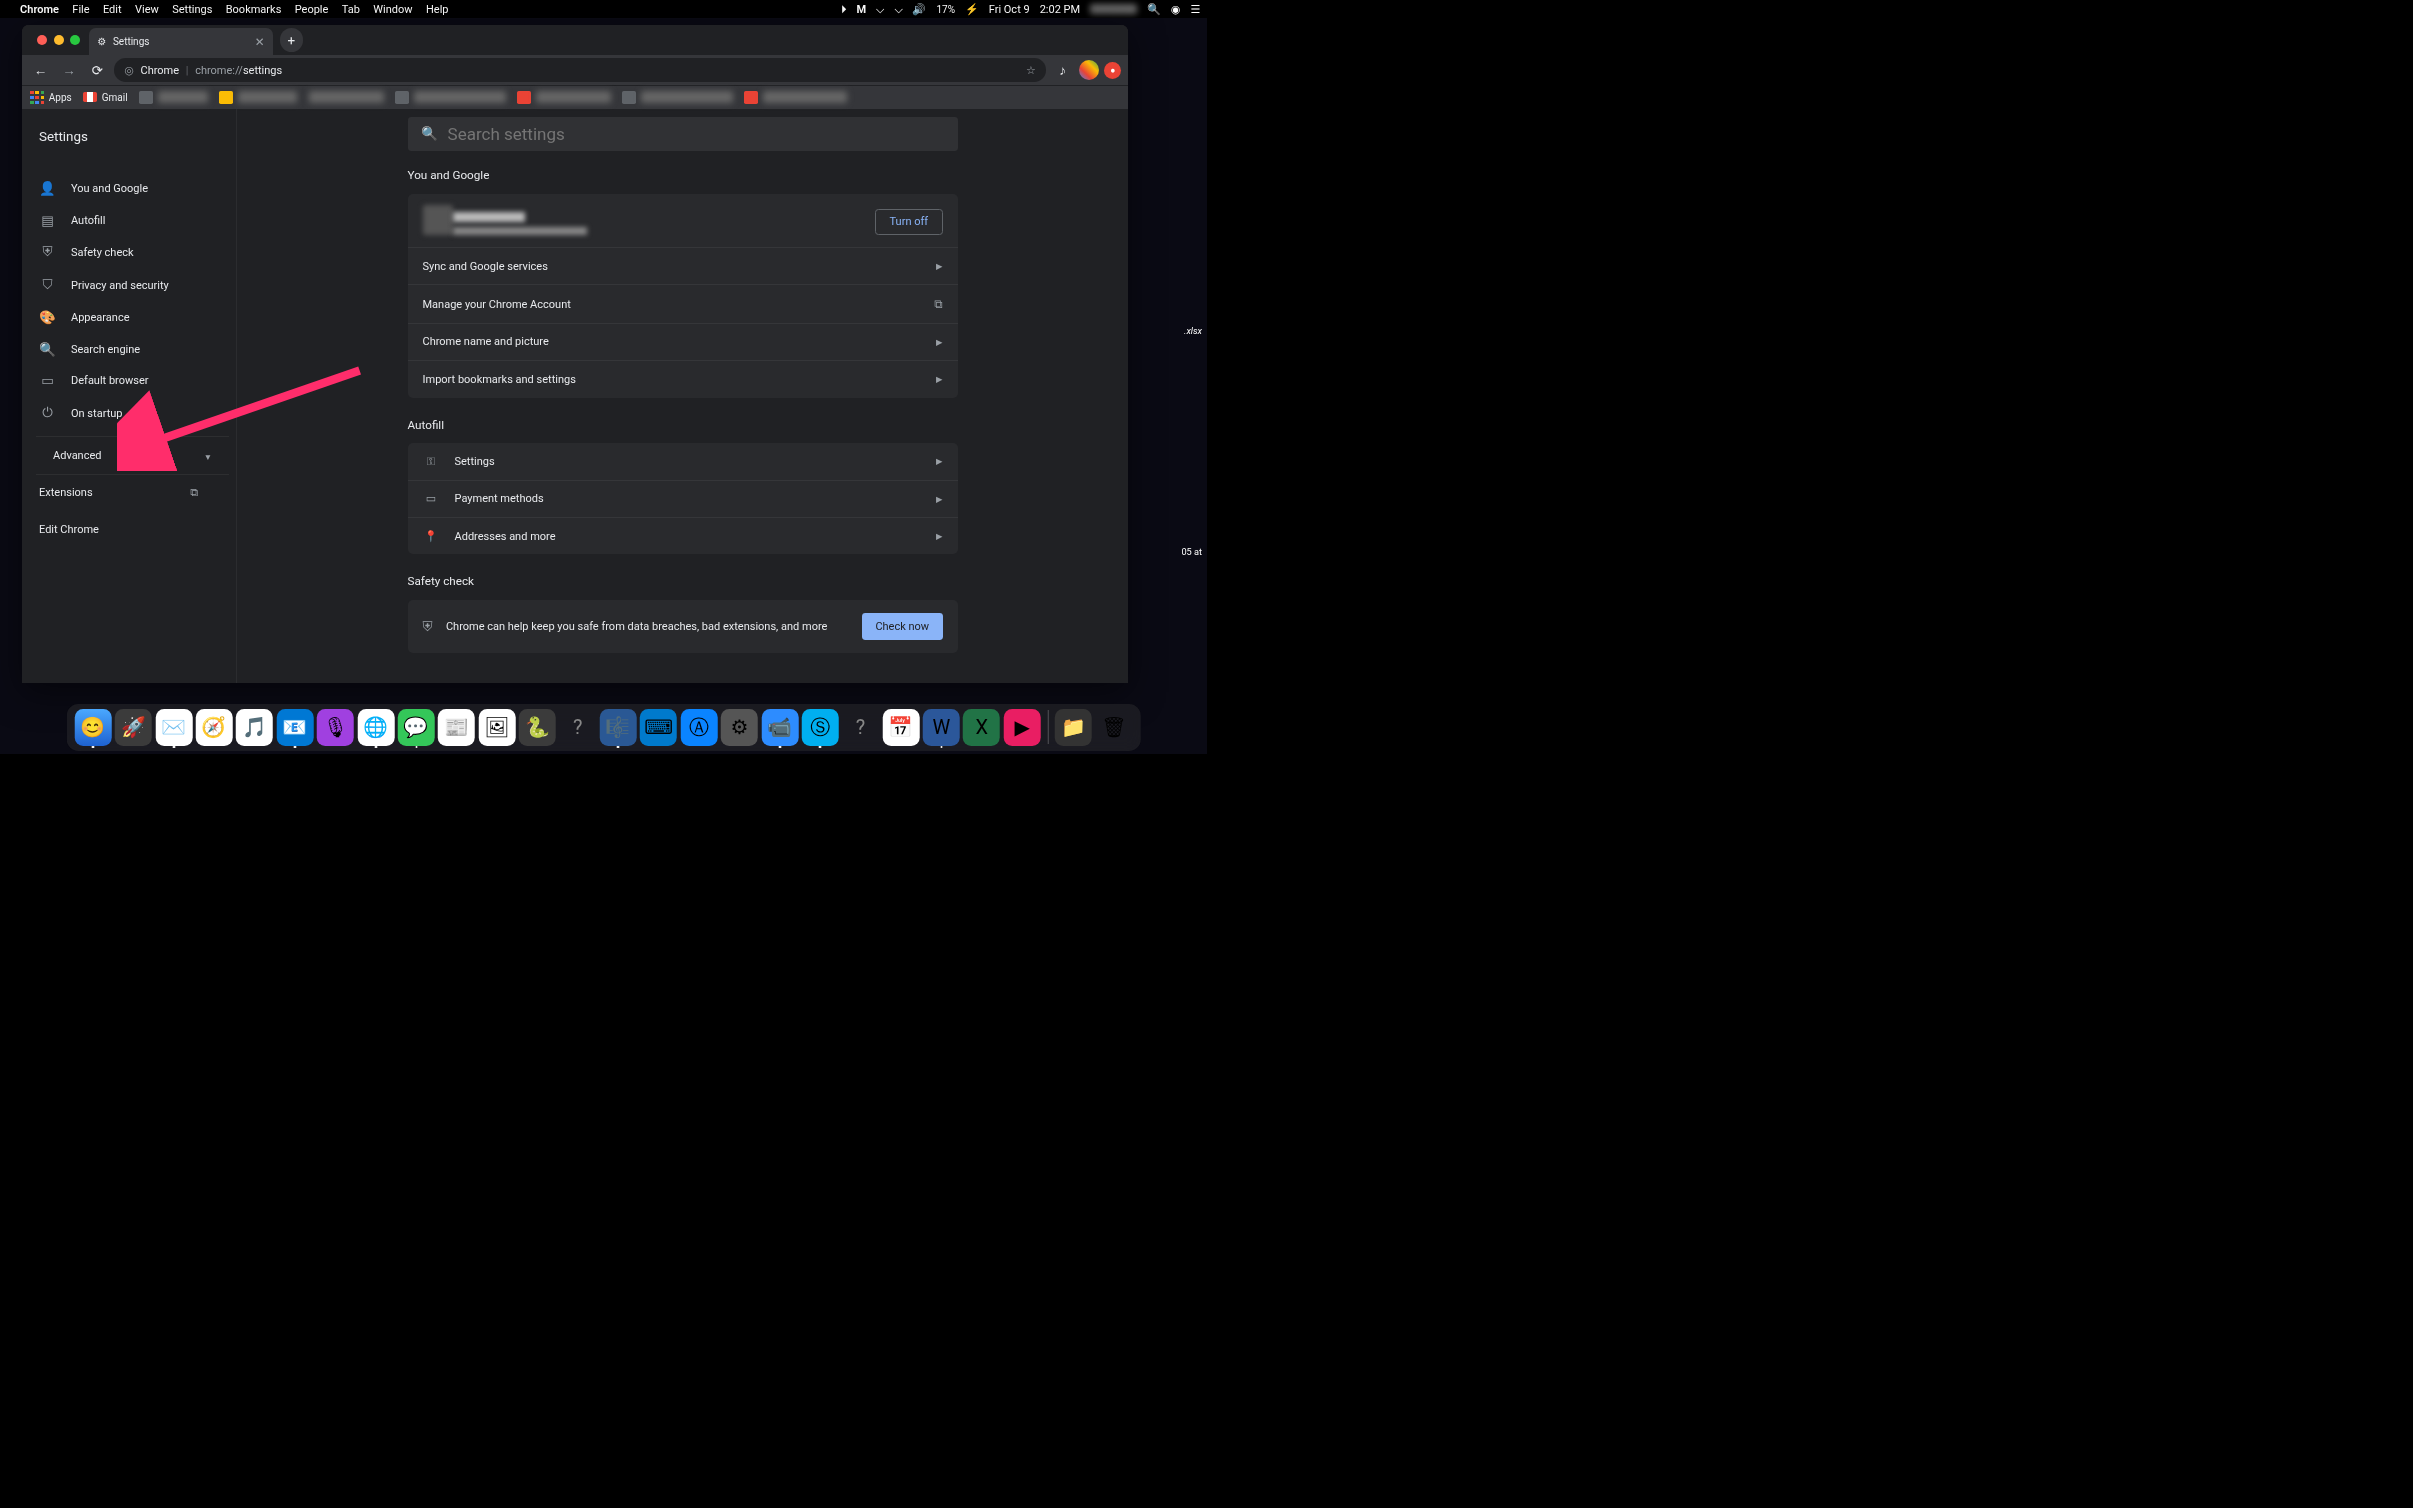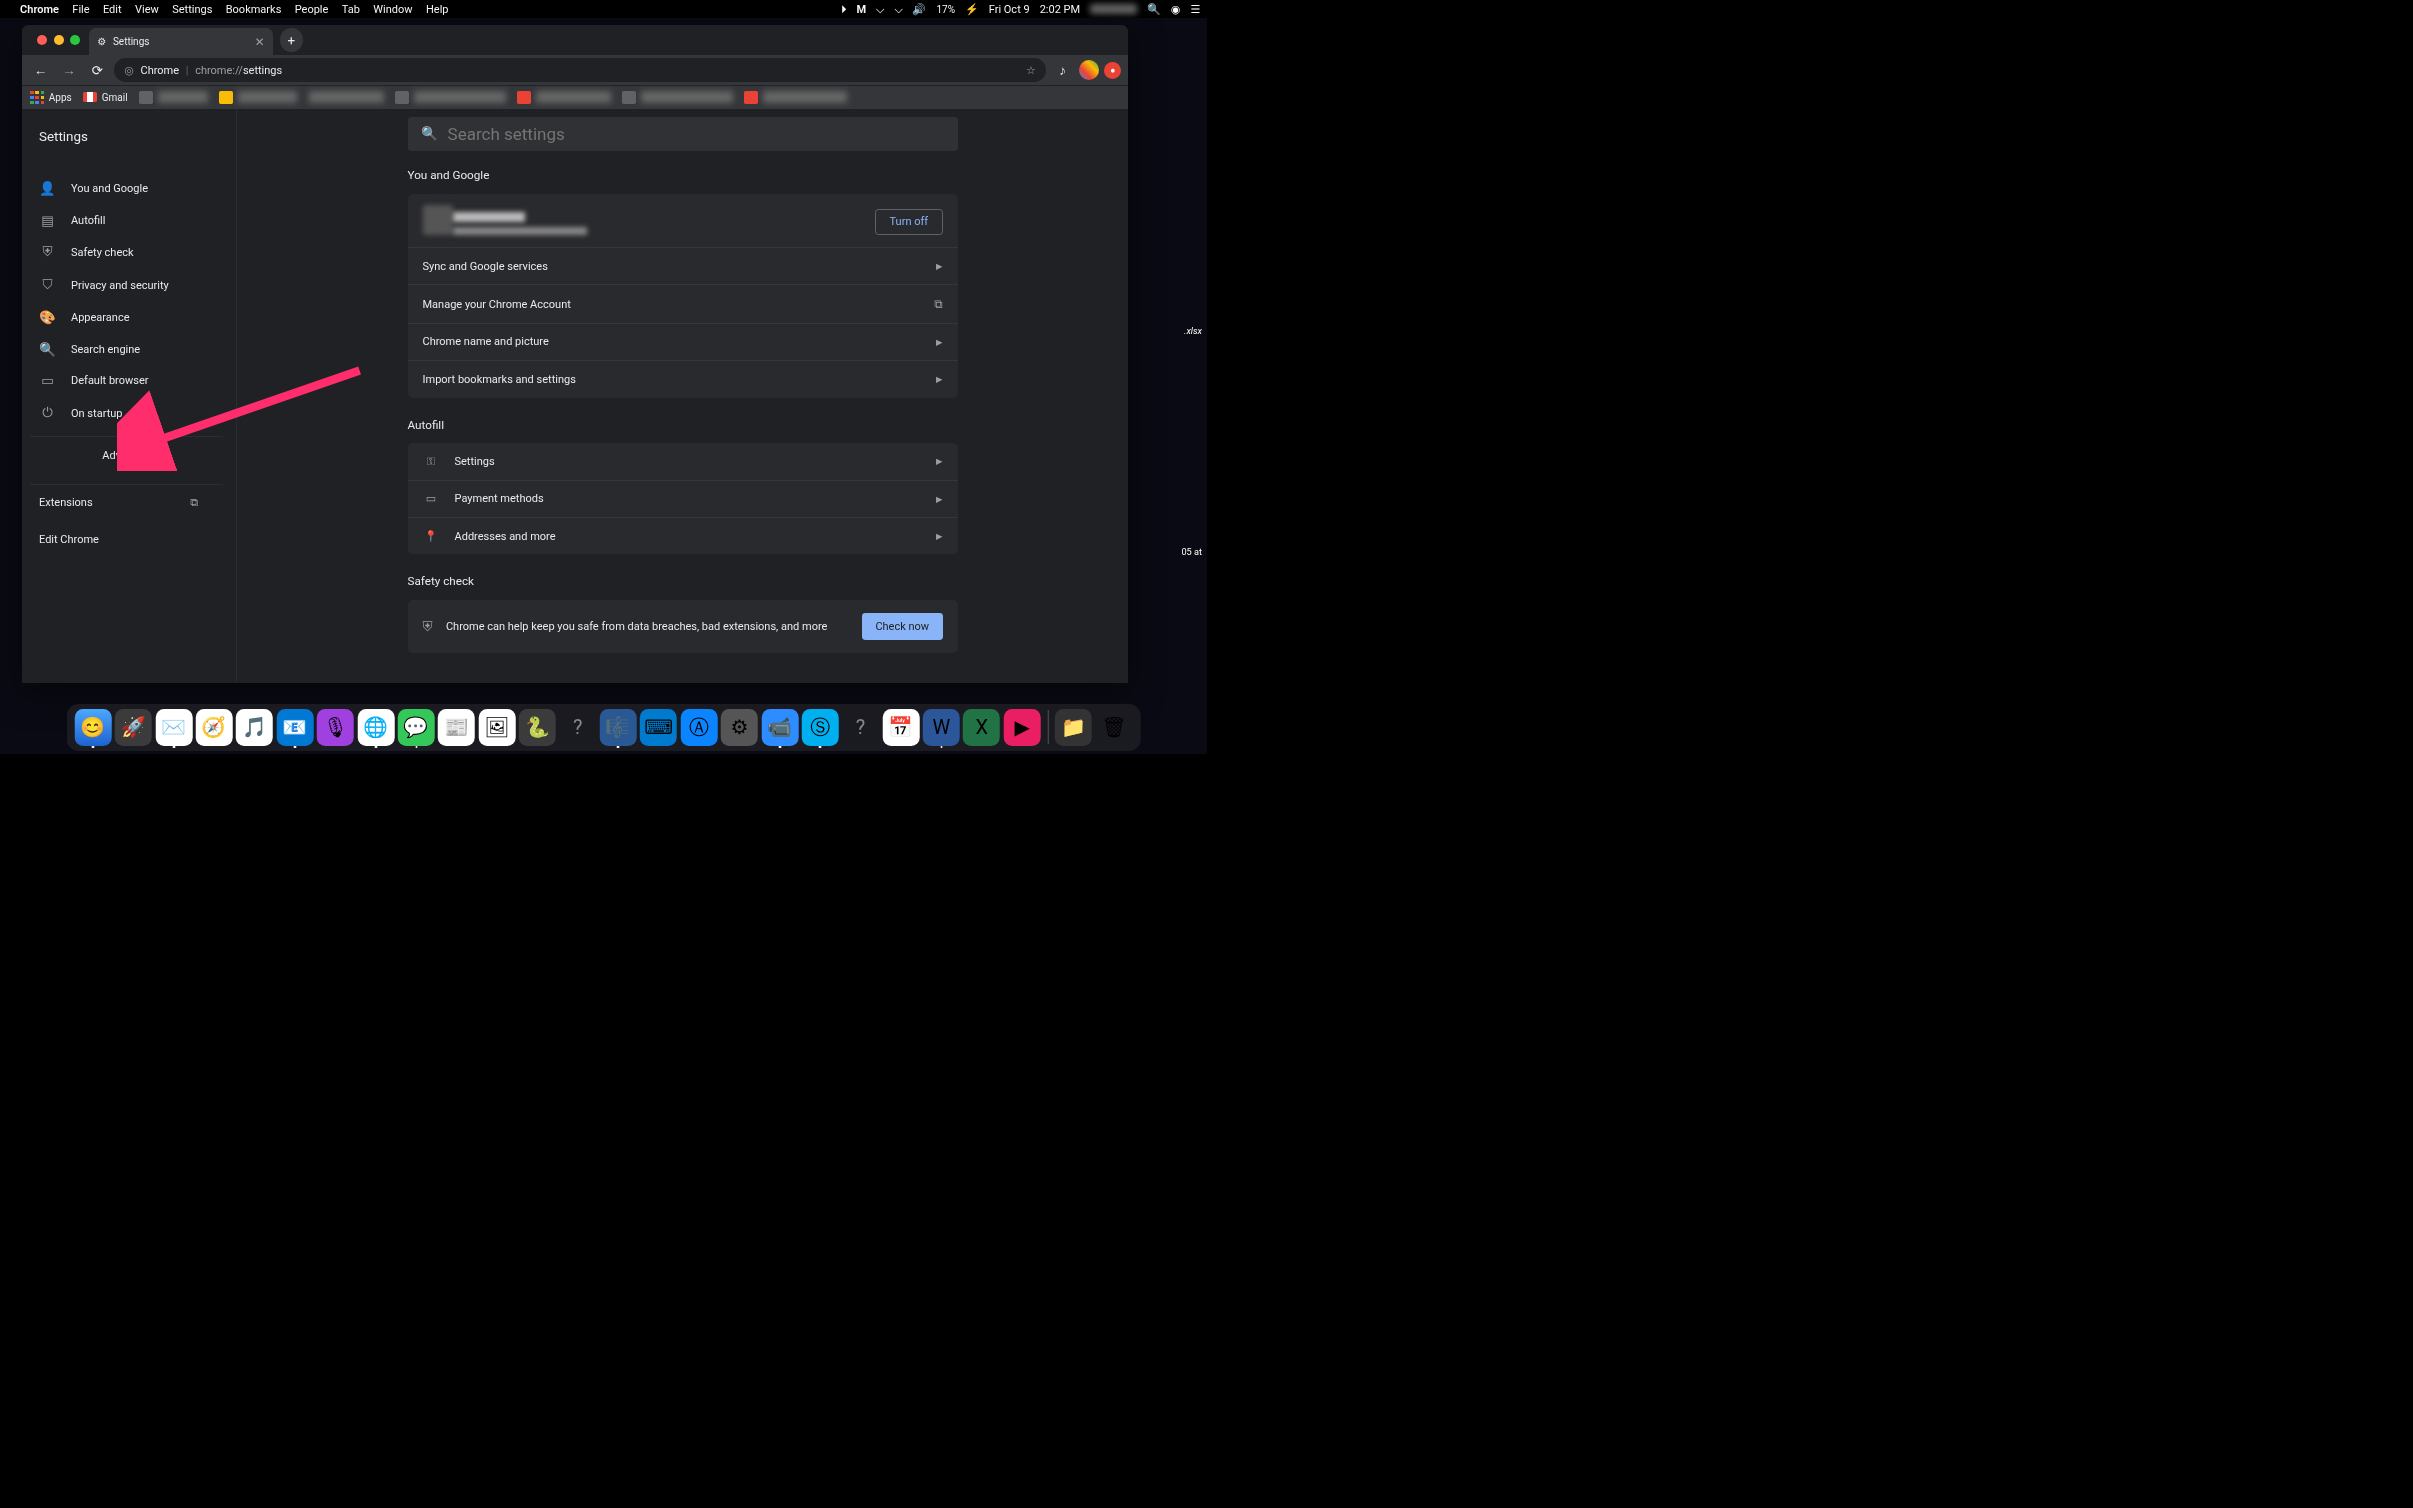--- a/index.html
+++ b/index.html
@@ -50,21 +50,21 @@
 .apps-icon span { width:3.4px; height:3.4px; }
 .gmail-icon { width: 13.4px; height: 10px; background: linear-gradient(to right,#ea4335 30%,#fff 30% 70%,#ea4335 70%); border-radius: 1.7px; }
 .blurred { filter: blur(3.4px); background: #666; width: 50px; height: 11.7px; border-radius: 1.7px; }
 
 
 .settings-page { flex: 1; background: #202124; display: flex; overflow: hidden; }
 .sidebar { width: 215px; background: #202124; padding-top: 8.4px; border-right: 0.8px solid rgba(255,255,255,0.05); }
 .sidebar-title { color: #e8eaed; font-size: 13.4px; padding: 11.7px 17px; }
 .sidebar-item { display: flex; align-items: center; gap: 15px; padding: 8.4px 17px; color: #e8eaed; font-size: 11px; cursor: pointer; }
 .sb-icon { width: 17px; color: #9aa0a6; display: flex; align-items: center; justify-content: center; font-size: 13.4px; }
-.advanced { display: flex; justify-content: space-between; align-items: center; padding: 11.7px 17px; color: #e8eaed; font-size: 11px; border-top: 0.8px solid rgba(255,255,255,0.06); border-bottom: 0.8px solid rgba(255,255,255,0.06); margin-top: 6.7px; width: 193px; margin-left: 8px; flex-direction: column; }
+.advanced { display: flex; justify-content: space-between; align-items: flex-end; padding: 11.7px 17px; color: #e8eaed; font-size: 11px; border-top: 0.8px solid rgba(255,255,255,0.06); border-bottom: 0.8px solid rgba(255,255,255,0.06); margin-top: 6.7px; width: 193px; margin-left: 14px; }
 .ext-link { display: flex; justify-content: space-between; align-items: center; padding: 11.7px 17px; color: #e8eaed; font-size: 11px; }
 
 .main { flex: 1; overflow-y: auto; padding: 0 0 17px 0; }
 .searchbar { margin: 8.4px auto 17px; width: 550px; height: 34px; background: #303134; border-radius: 3.4px; display: flex; align-items: center; padding: 0 13.4px; gap: 10px; }
 .searchbar input { background: transparent; border: none; outline: none; color: #e8eaed; font-size: 17px; flex: 1; }
 .section { width: 550px; margin: 0 auto 20px; }
 .section-title { color: #e8eaed; font-size: 11.7px; margin-bottom: 11.7px; }
 .card { background: #292a2d; border-radius: 5px; overflow: hidden; }
 .row { display: flex; align-items: center; padding: 11.7px 15px; color: #e8eaed; font-size: 11px; border-top: 0.8px solid rgba(255,255,255,0.06); cursor: pointer; }
 .row:first-child { border-top: none; }

